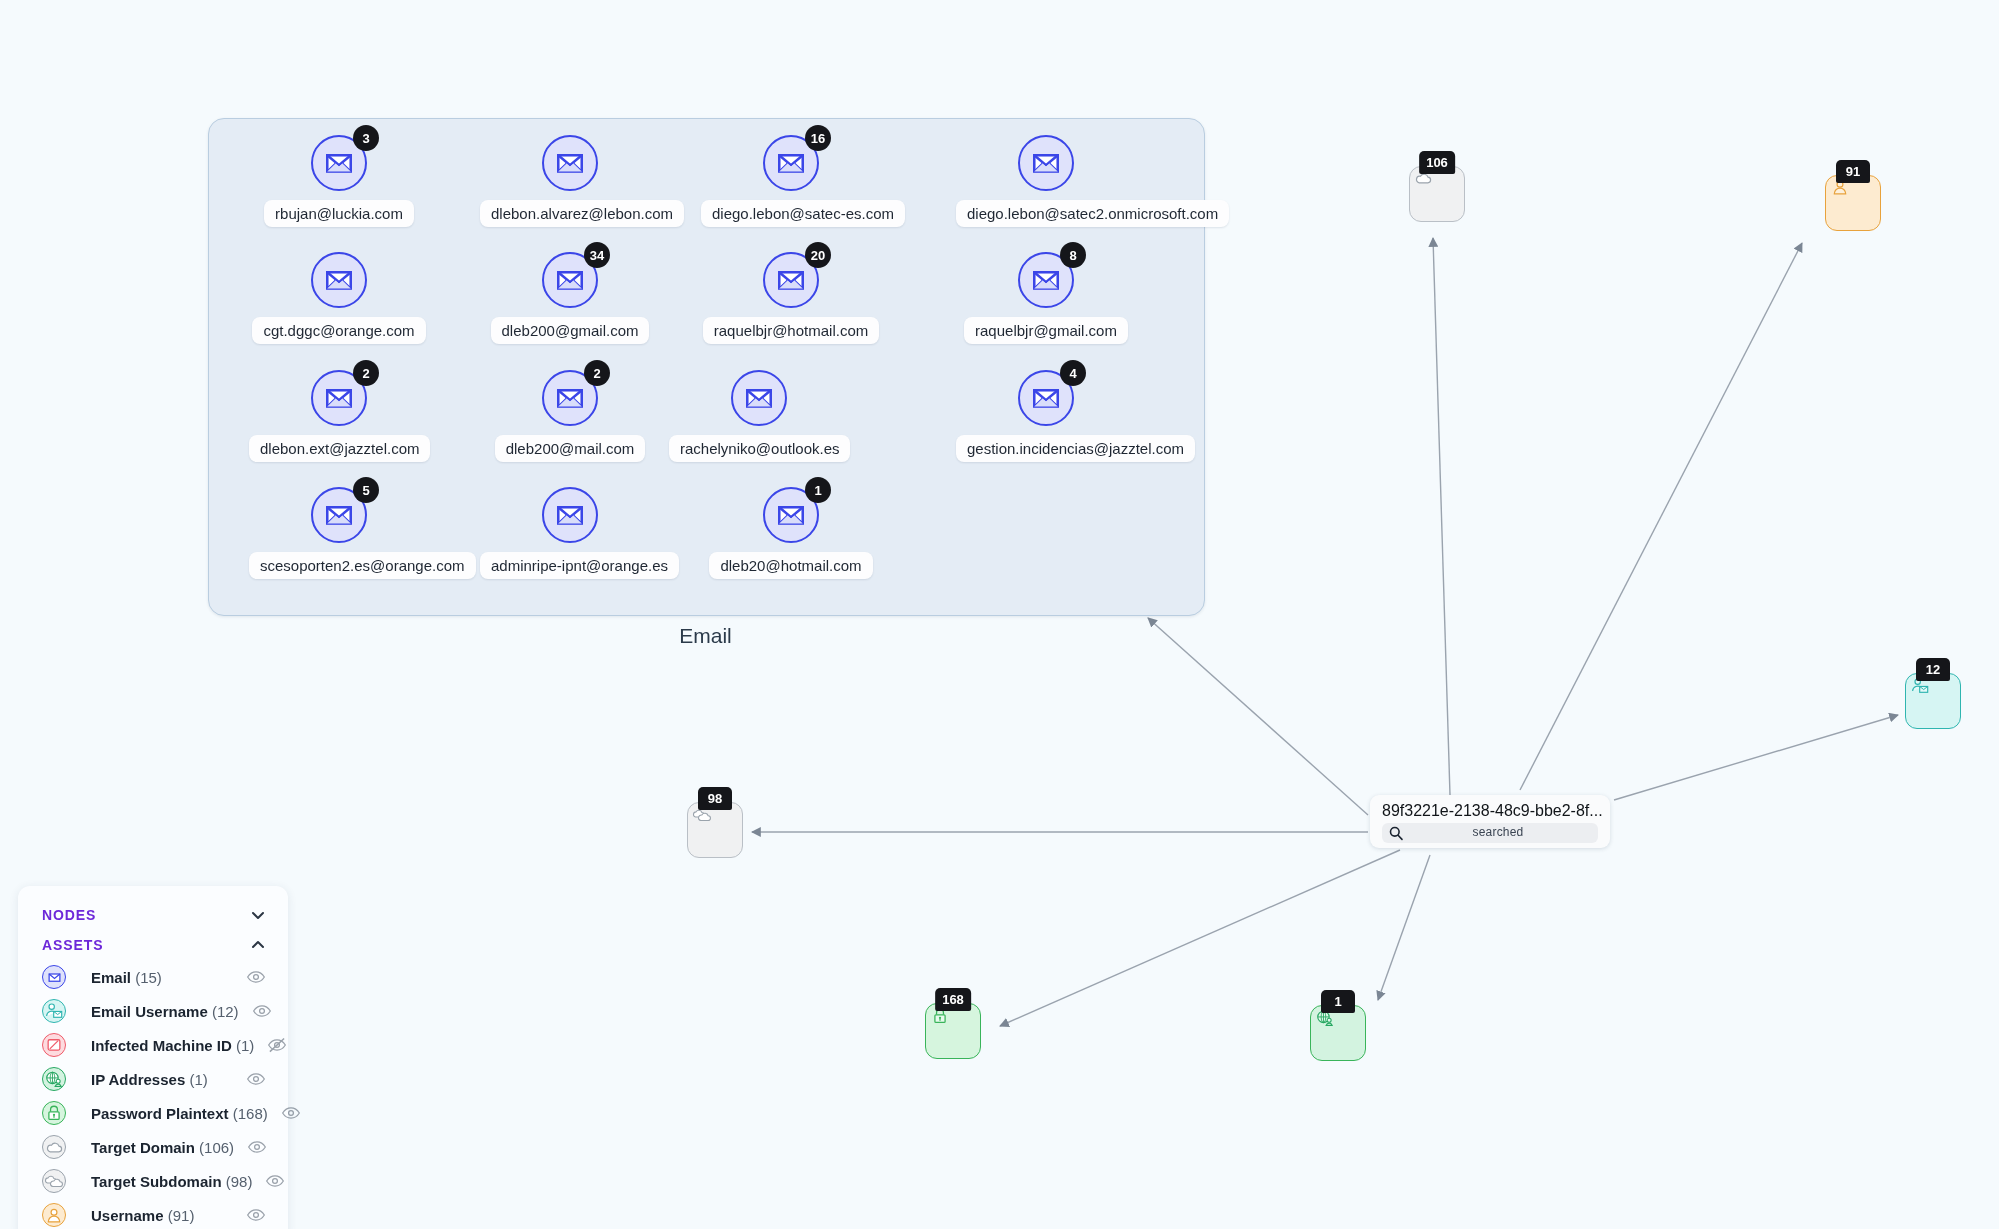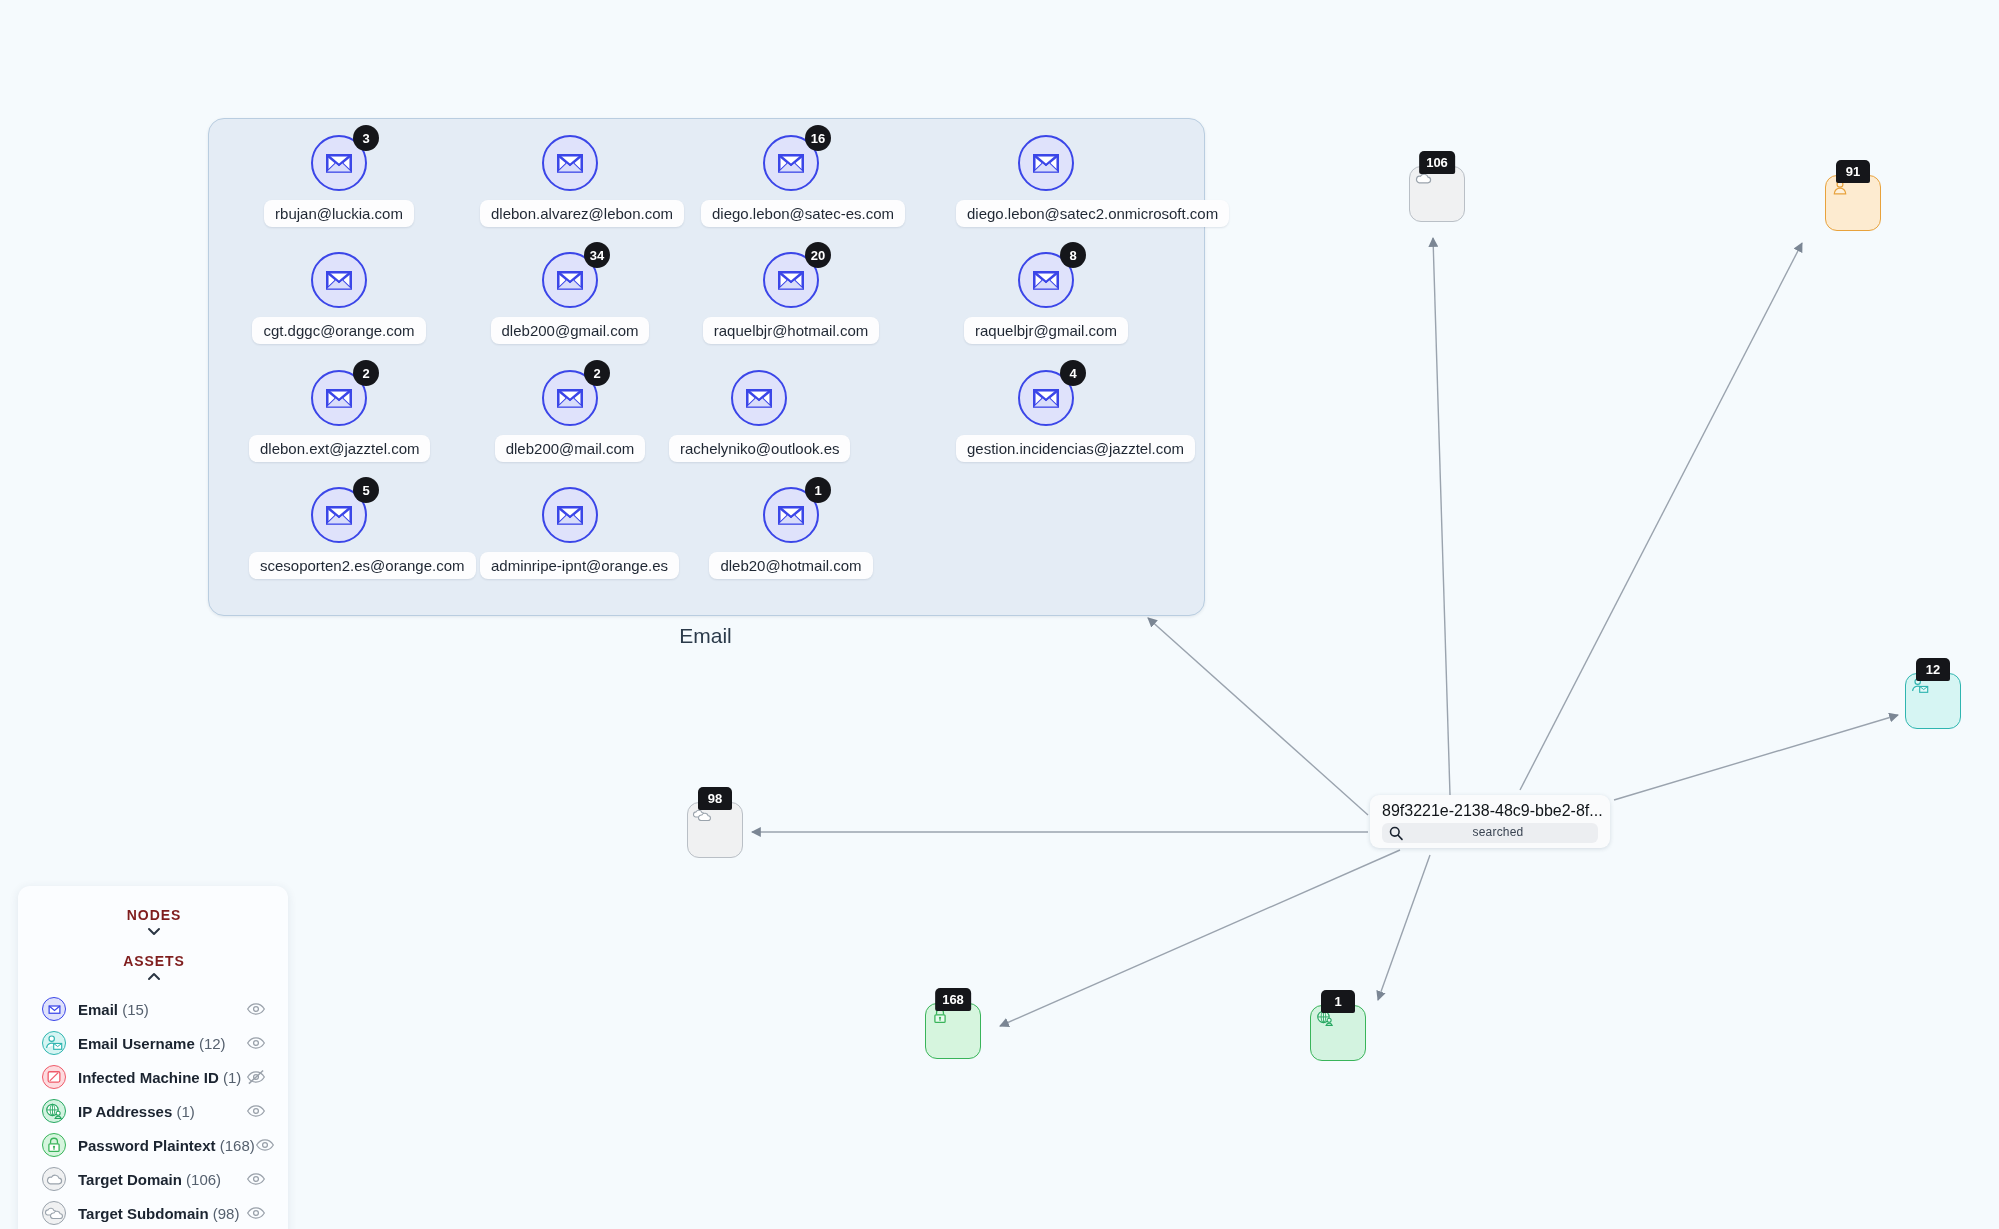--- a/index.html
+++ b/index.html
@@ -115,29 +115,29 @@
     border-radius:12px;
     box-shadow:0 2px 10px rgba(40,60,90,.10);
     padding:14px 0 10px 0;
     box-sizing:border-box;
     z-index:20;
   }
   .sec-head{
     display:flex;align-items:center;justify-content:space-between;
     padding:7px 22px 7px 24px;
     font-size:14px;font-weight:700;letter-spacing:.9px;
-    color:#7f1d1d;
+    color:#6d28d9;
     cursor:pointer;
-    flex-direction:column;
   }
   .chev{width:16px;height:16px;display:block;}
   .legend-row{
     display:flex;align-items:center;
     padding:5px 22px 5px 24px;
     cursor:pointer;
+    gap:13px;
   }
   .lic{width:24px;height:24px;border-radius:50%;flex:0 0 24px;
        display:flex;align-items:center;justify-content:center;box-sizing:border-box;}
   .ltext{
     margin-left:12px;flex:1;
     font-size:15px;color:#1b2430;font-weight:600;white-space:nowrap;
   }
   .lcount{font-weight:400;color:#55606e;}
   .eye{width:20px;height:20px;flex:0 0 20px;opacity:.55;}
 </style>

